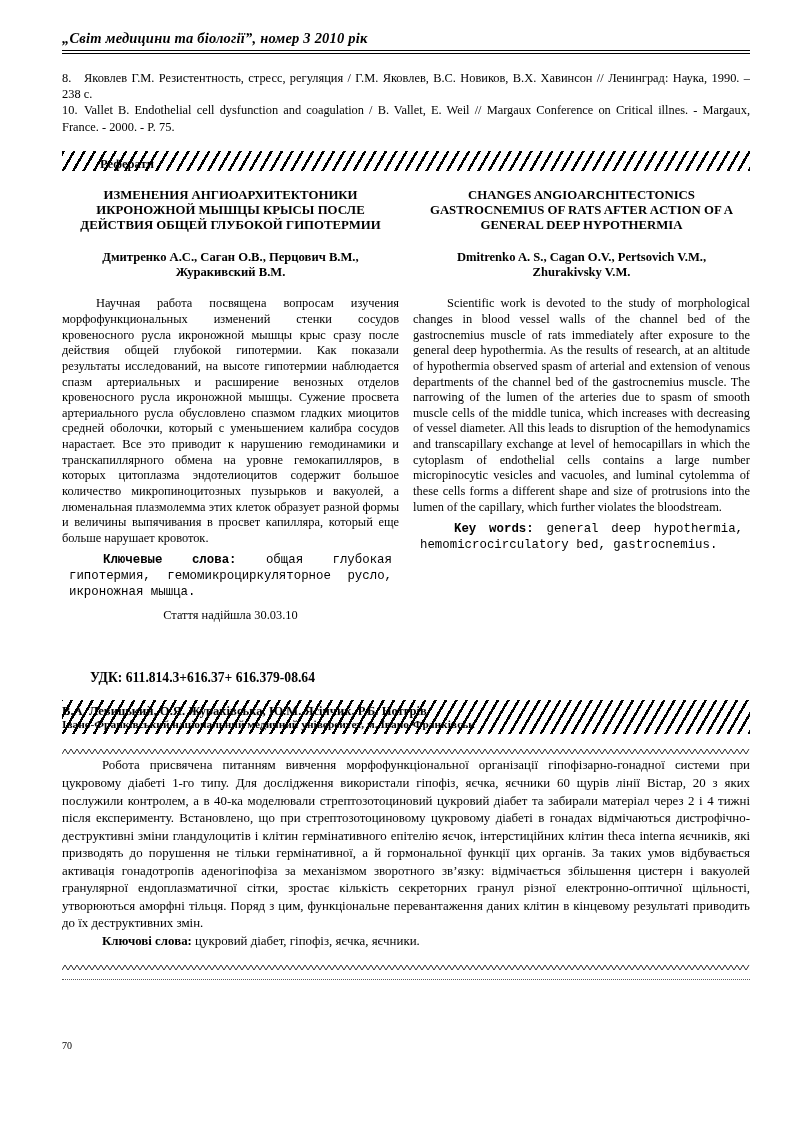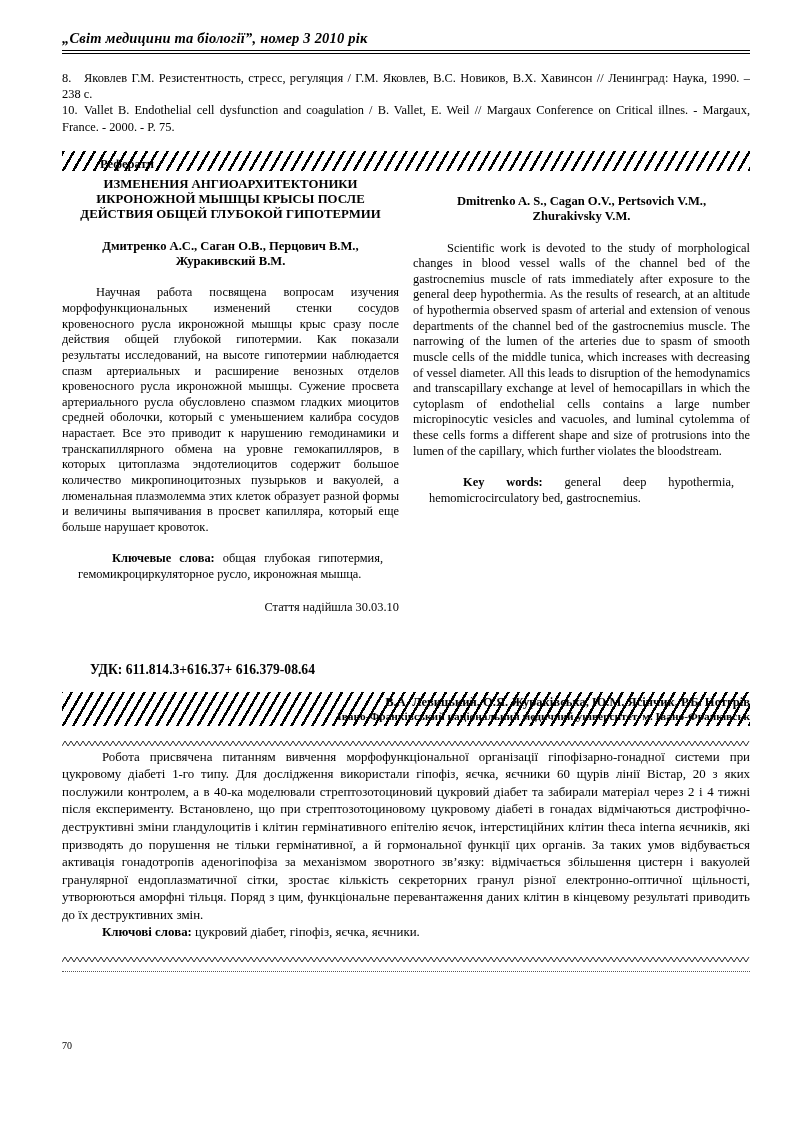--- a/index.html
+++ b/index.html
@@ -83,21 +83,21 @@
     margin-bottom: 6px;
     justify-content: flex-start;
     padding-left: 38px;
   }
   .hatch-band-2 {
     height: 34px;
     margin-top: 14px;
     margin-bottom: 4px;
     flex-direction: column;
     justify-content: center;
-    align-items: flex-end;
+    align-items: flex-start;
   }
   .hatch-text {
     font-size: 12.6px;
     font-weight: bold;
     line-height: 1.12;
     white-space: nowrap;
     color: #000;
     position: relative;
     z-index: 2;
     text-align: center;
@@ -114,46 +114,47 @@
   }
   .abs-col {
     width: 337px;
     flex: 0 0 337px;
   }
   .abs-title {
     text-align: center;
     font-weight: bold;
     font-size: 12.8px;
     line-height: 1.17;
-    margin: 0;
+    margin: 11px;
   }
   .abs-authors {
     text-align: center;
     font-weight: bold;
     font-size: 12.6px;
     line-height: 1.17;
     margin: 17px;
   }
   .abs-body {
     text-align: justify;
     font-size: 12.4px;
     line-height: 1.26;
     margin: 0;
     text-indent: 34px;
   }
   .abs-keywords {
     text-align: justify;
     font-size: 12.4px;
     line-height: 1.26;
-    margin: 16px;
+    margin: 7px;
     text-indent: 34px;
+    font-family: Liberation Mono, monospace;
   }
   .abs-keywords b { font-weight: bold; }
   .abs-received {
-    text-align: right;
+    text-align: center;
     font-size: 12.4px;
     line-height: 1.3;
     margin: 0;
   }
 
   
   .udk {
     font-size: 13.6px;
     font-weight: bold;
     margin-top: 47px;
@@ -230,20 +231,21 @@
 
       <div class="abs-col">
         <p class="abs-title">ИЗМЕНЕНИЯ АНГИОАРХИТЕКТОНИКИ ИКРОНОЖНОЙ МЫШЦЫ КРЫСЫ ПОСЛЕ ДЕЙСТВИЯ ОБЩЕЙ ГЛУБОКОЙ ГИПОТЕРМИИ</p>
         <p class="abs-authors">Дмитренко А.С., Саган О.В., Перцович В.М., Журакивский В.М.</p>
         <p class="abs-body">Научная работа посвящена вопросам изучения морфофункциональных изменений стенки сосудов кровеносного русла икроножной мышцы крыс сразу после действия общей глубокой гипотермии. Как показали результаты исследований, на высоте гипотермии наблюдается спазм артериальных и расширение венозных отделов кровеносного русла икроножной мышцы. Сужение просвета артериального русла обусловлено спазмом гладких миоцитов средней оболочки, который с уменьшением калибра сосудов нарастает. Все это приводит к нарушению гемодинамики и транскапиллярного обмена на уровне гемокапилляров, в которых цитоплазма эндотелиоцитов содержит большое количество микропиноцитозных пузырьков и вакуолей, а люменальная плазмолемма этих клеток образует разной формы и величины выпячивания в просвет капилляра, который еще больше нарушает кровоток.</p>
         <p class="abs-keywords"><b>Ключевые слова:</b><span> общая глубокая гипотермия, гемомикроциркуляторное русло, икроножная мышца.</span></p>
         <p class="abs-received">Стаття надійшла 30.03.10</p>
       </div>
 
       <div class="abs-col">
+        <p class="abs-title">CHANGES ANGIOARCHITECTONICS GASTROCNEMIUS OF RATS AFTER ACTION OF A GENERAL DEEP HYPOTHERMIA</p>
         <p class="abs-authors">Dmitrenko A. S., Cagan O.V., Pertsovich V.M., Zhurakivsky V.M.</p>
         <p class="abs-body">Scientific work is devoted to the study of morphological changes in blood vessel walls of the channel bed of the gastrocnemius muscle of rats immediately after exposure to the general deep hypothermia. As the results of research, at an altitude of hypothermia observed spasm of arterial and extension of venous departments of the channel bed of the gastrocnemius muscle. The narrowing of the lumen of the arteries due to spasm of smooth muscle cells of the middle tunica, which increases with decreasing of vessel diameter. All this leads to disruption of the hemodynamics and transcapillary exchange at level of hemocapillars in which the cytoplasm of endothelial cells contains a large number micropinocytic vesicles and vacuoles, and luminal cytolemma of these cells forms a different shape and size of protrusions into the lumen of the capillary, which further violates the bloodstream.</p>
         <p class="abs-keywords"><b>Key words:</b><span> general deep hypothermia, hemomicrocirculatory bed, gastrocnemius.</span></p>
       </div>
 
     </div>
 
     <div class="udk">УДК: 611.814.3+616.37+ 616.379-08.64</div>
 
     <div class="hatch-band hatch-band-2">

